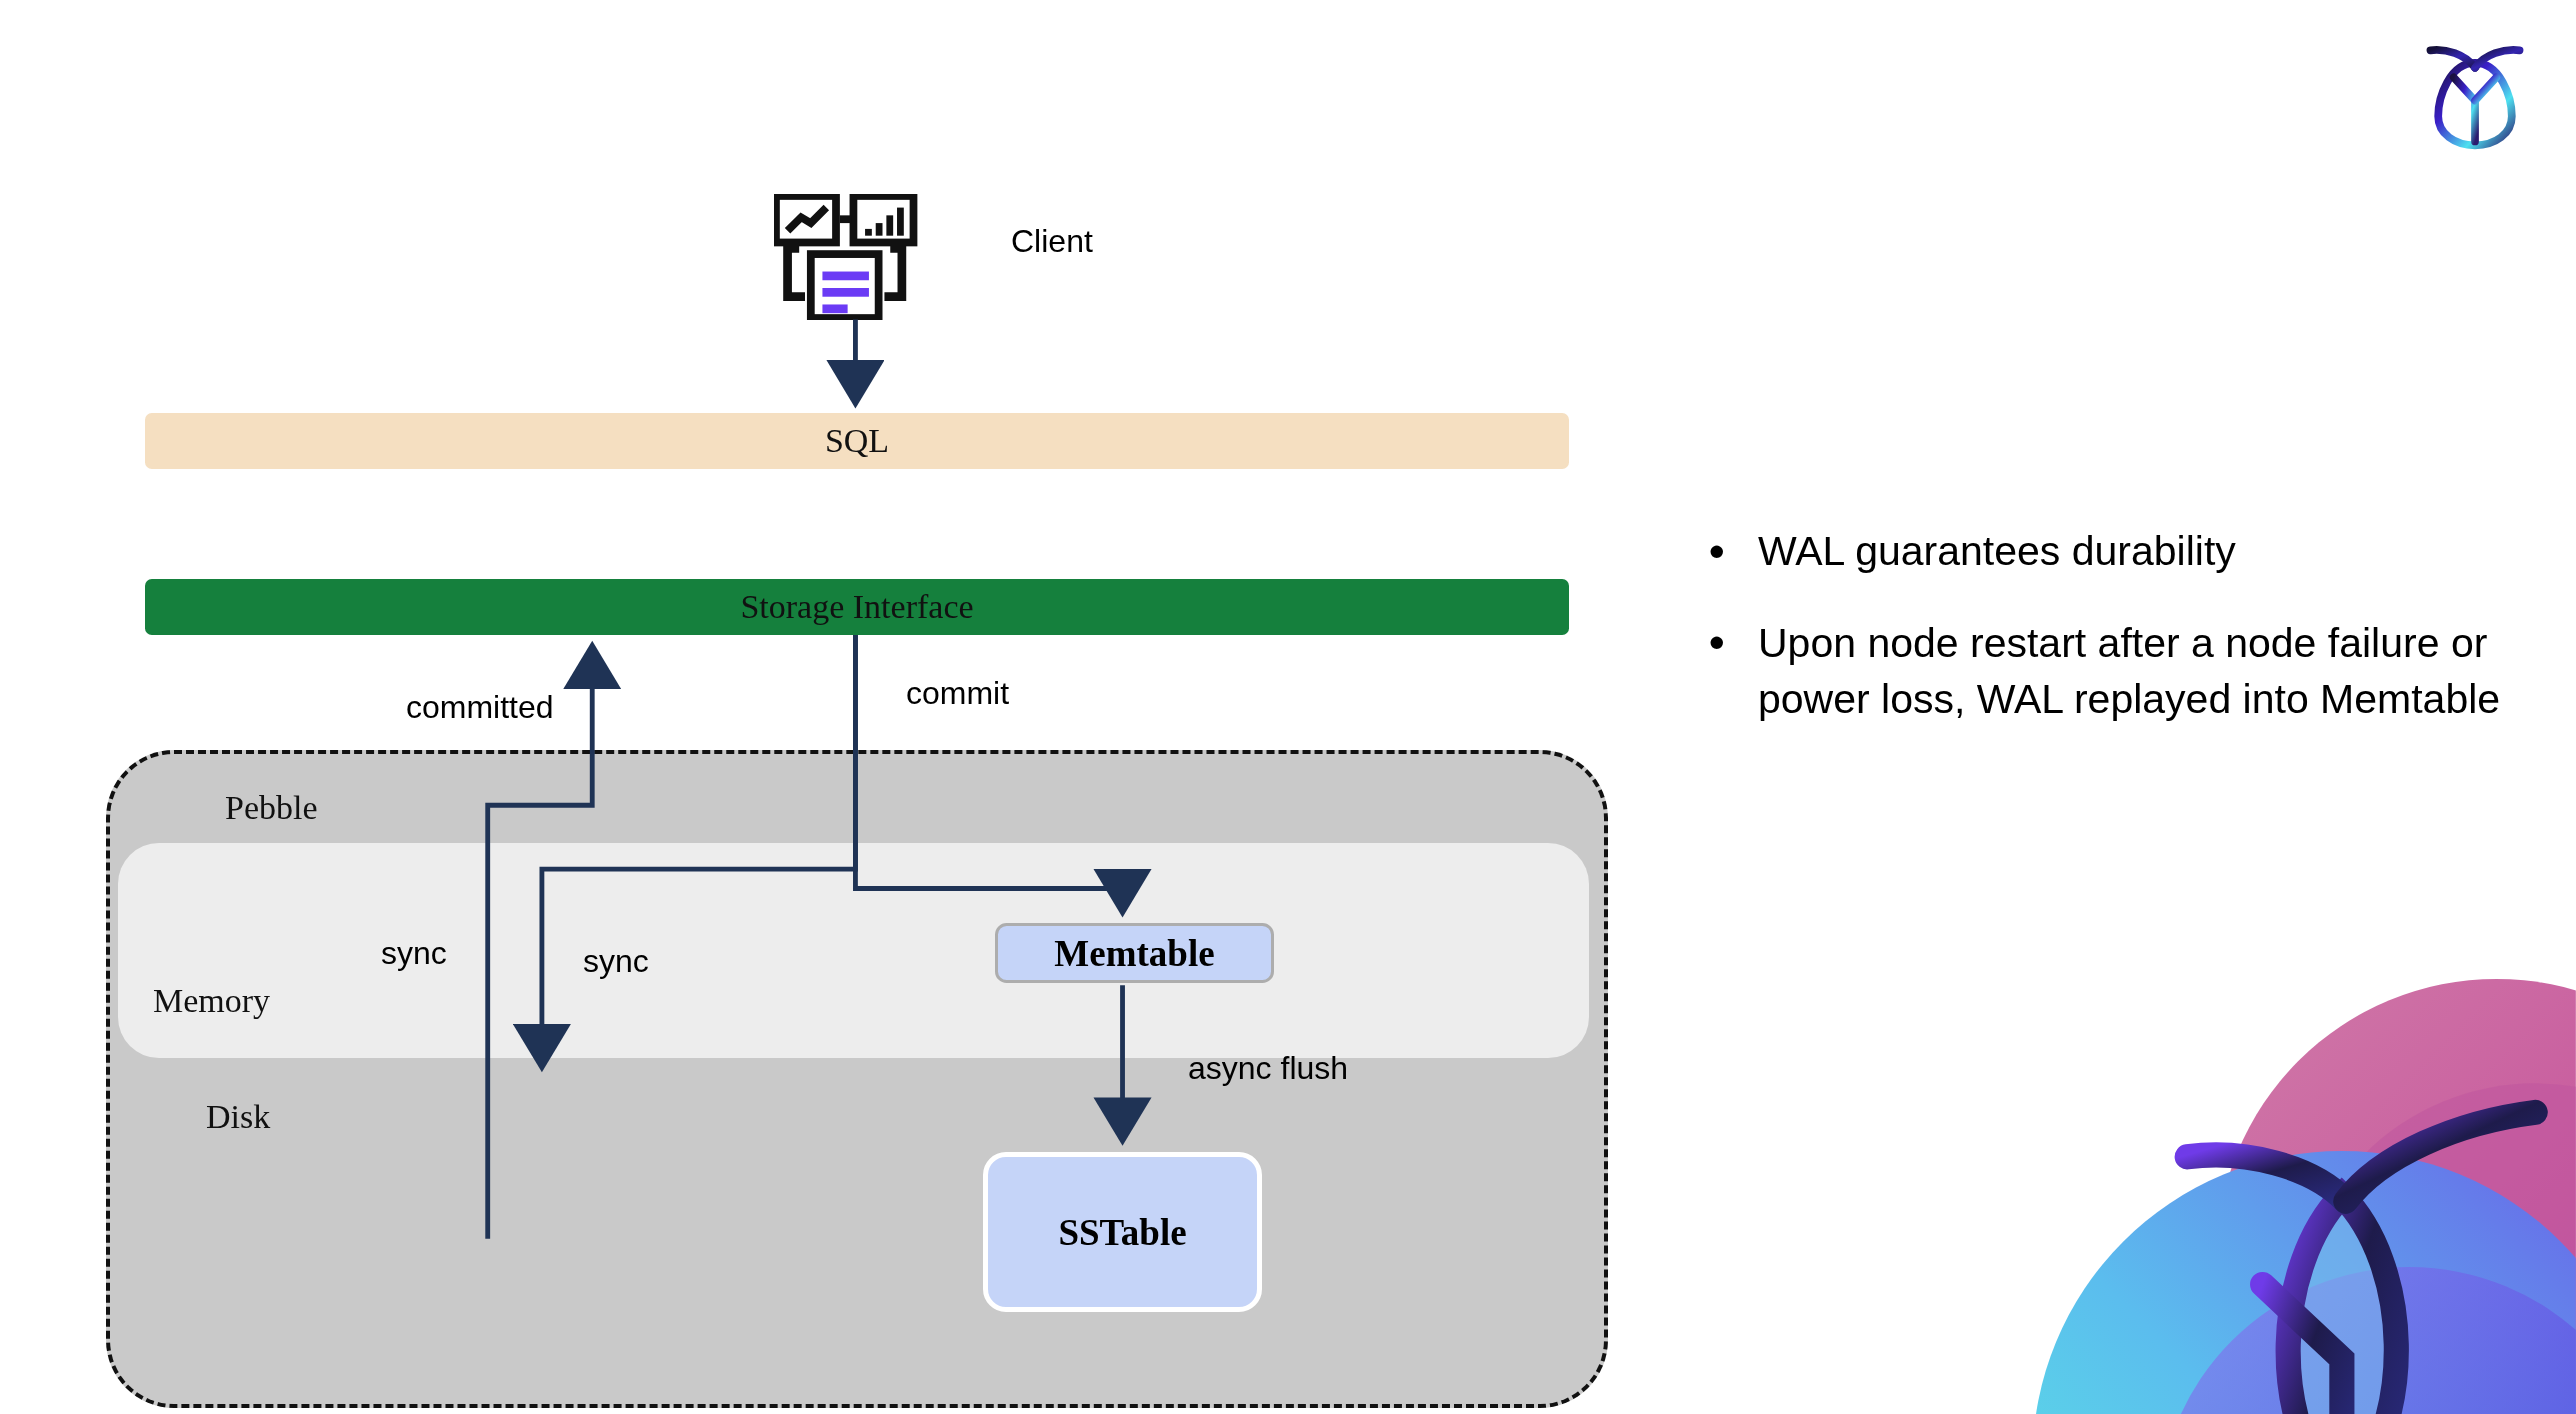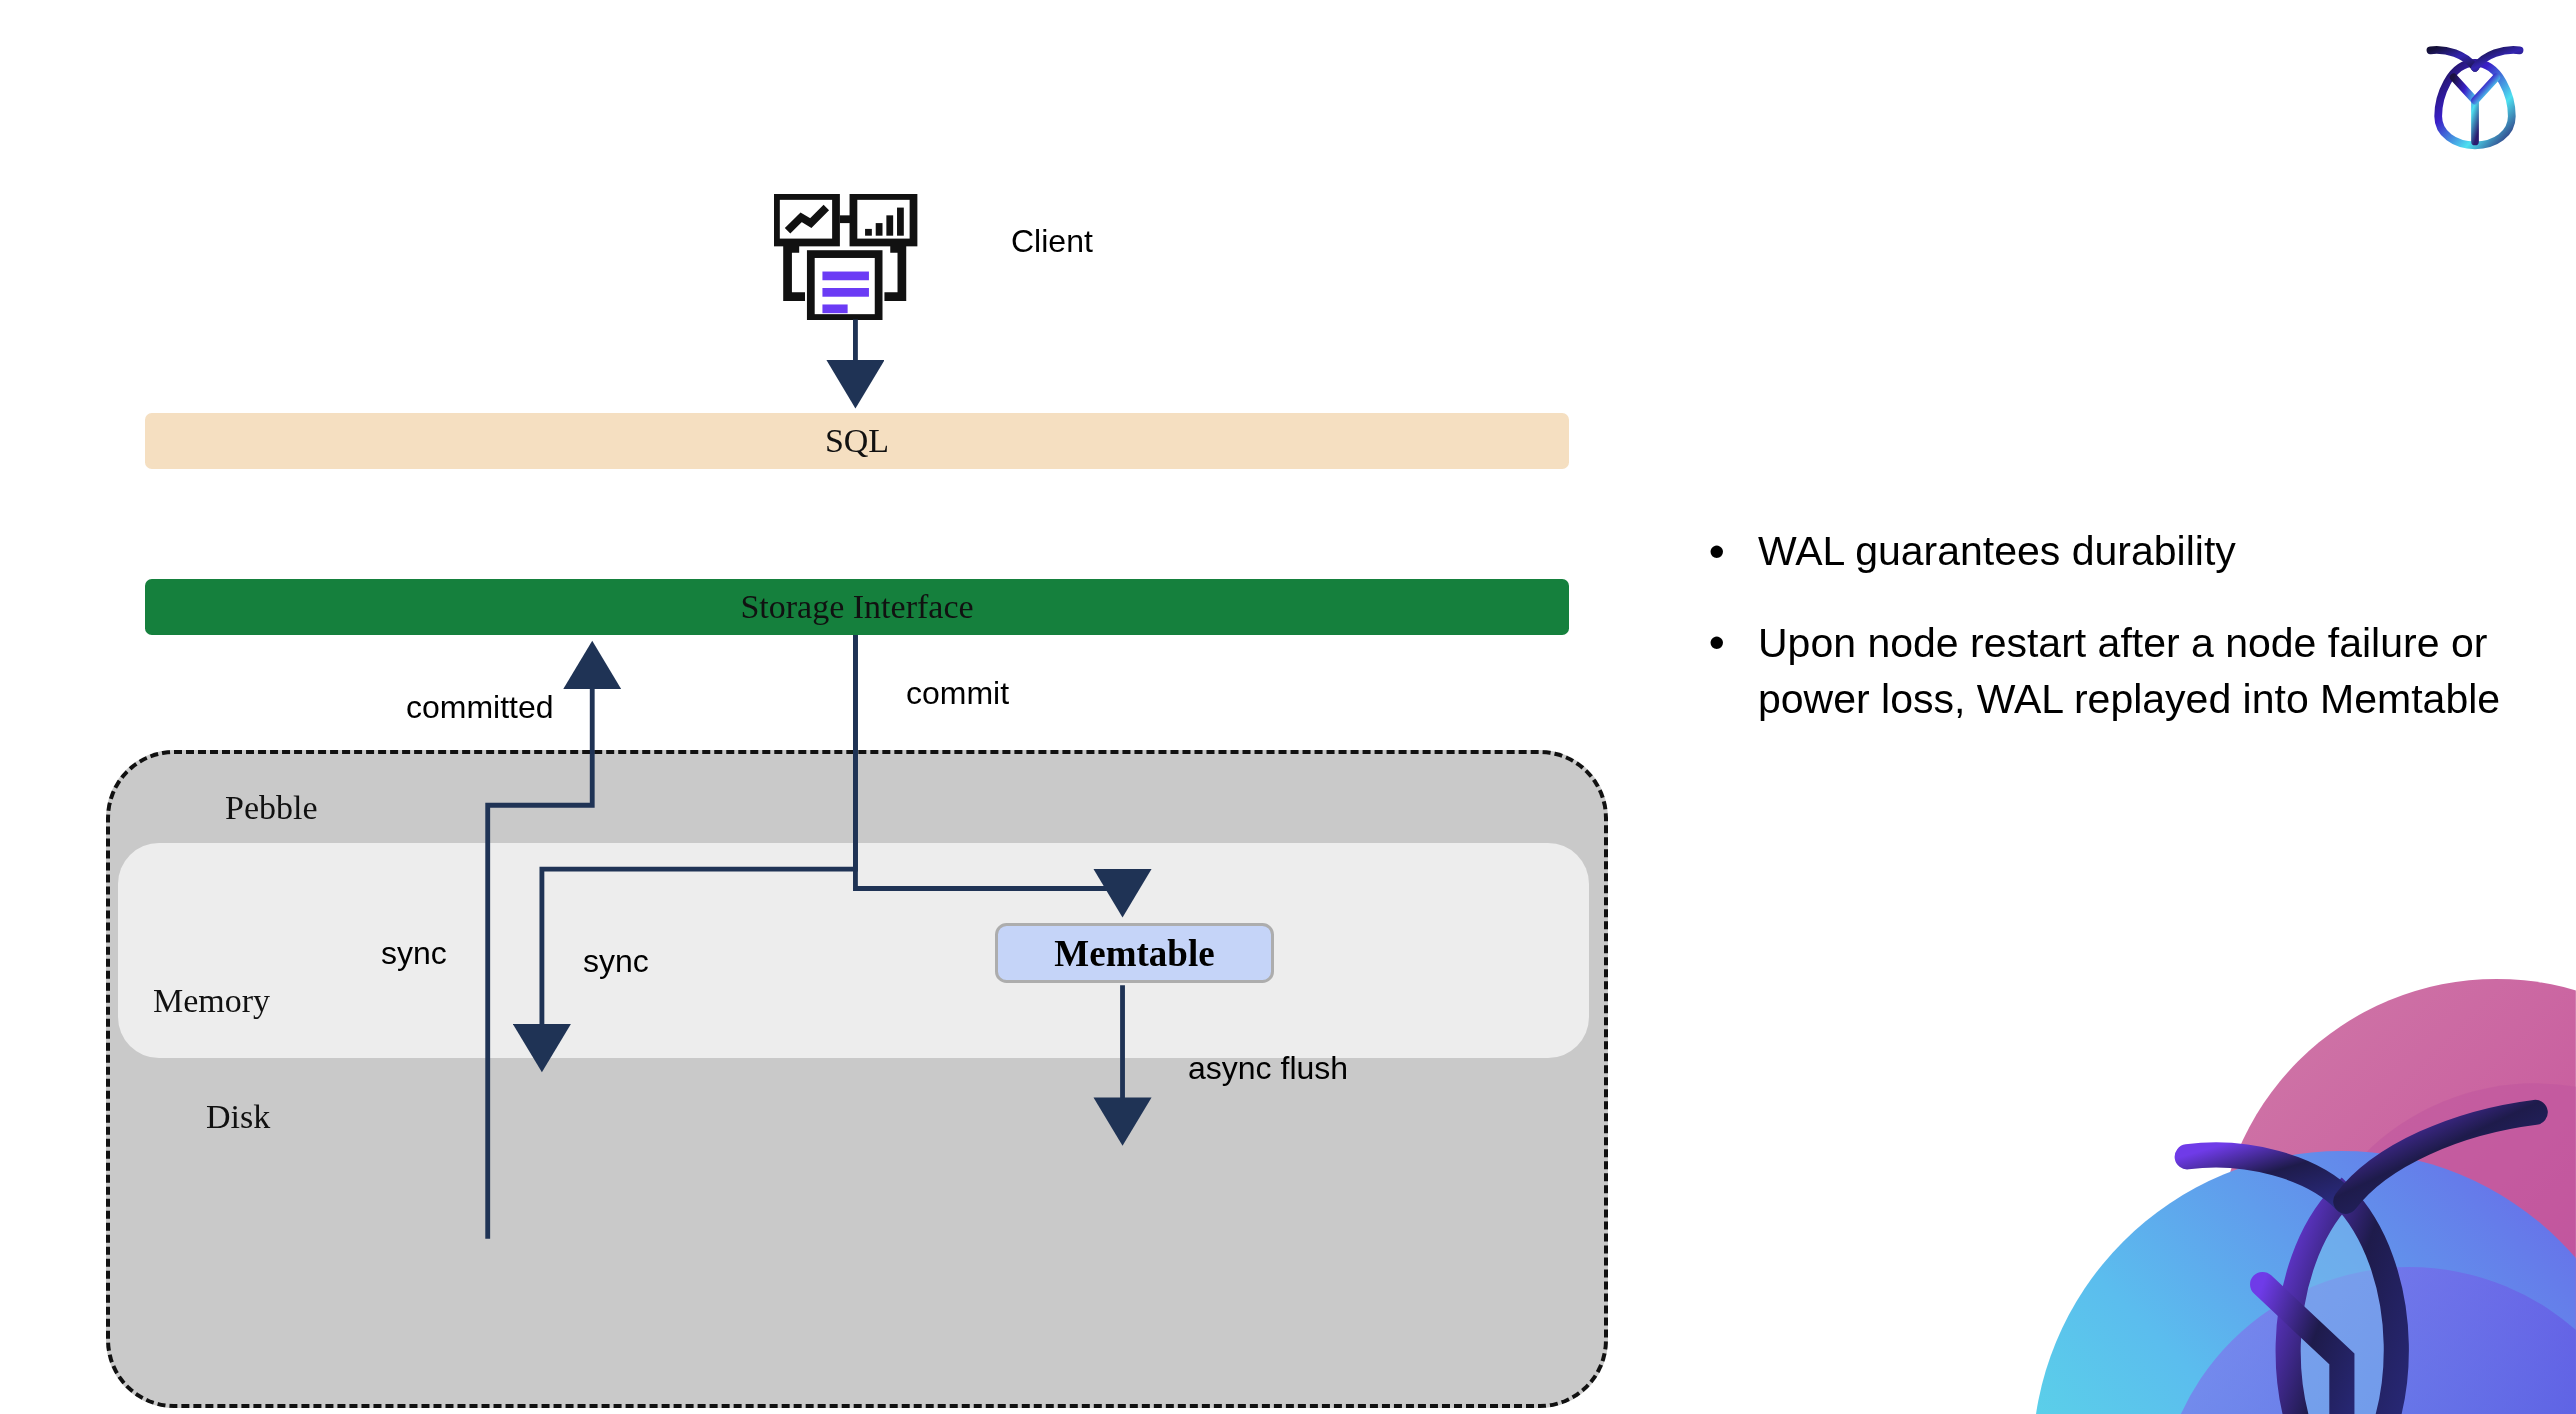--- a/index.html
+++ b/index.html
@@ -199,20 +199,23 @@
 
   <div class="elabel lab-committed">committed</div>
   <div class="elabel lab-commit">commit</div>
   <div class="elabel lab-sync1">sync</div>
   <div class="elabel lab-sync2">sync</div>
   <div class="elabel lab-flush">async flush</div>
 
   <div class="node node-memtable">
     <span>Memtable</span>
   </div>
+  <div class="node node-sstable">
+    <span>SSTable</span>
+  </div>
 
   <div class="bullets">
     <div class="bullet">
       <div class="bullet-dot">●</div>
       <div class="bullet-text">WAL guarantees durability</div>
     </div>
     <div class="bullet">
       <div class="bullet-dot">●</div>
       <div class="bullet-text">Upon node restart after a node failure or power loss, WAL replayed into Memtable</div>
     </div>

